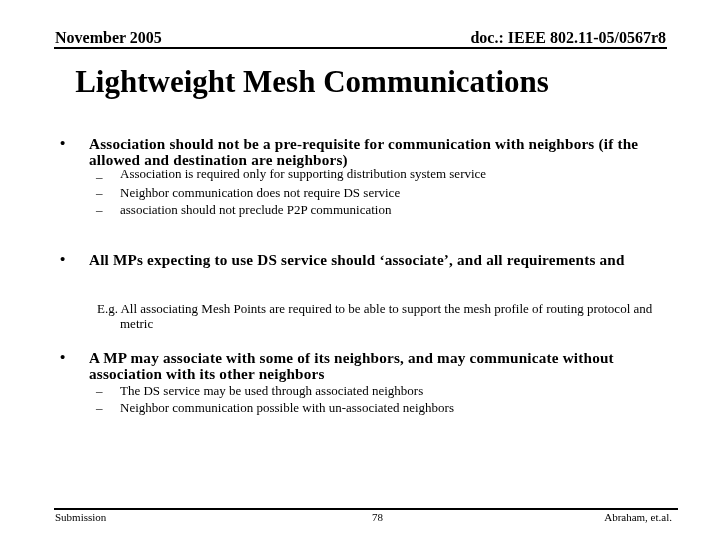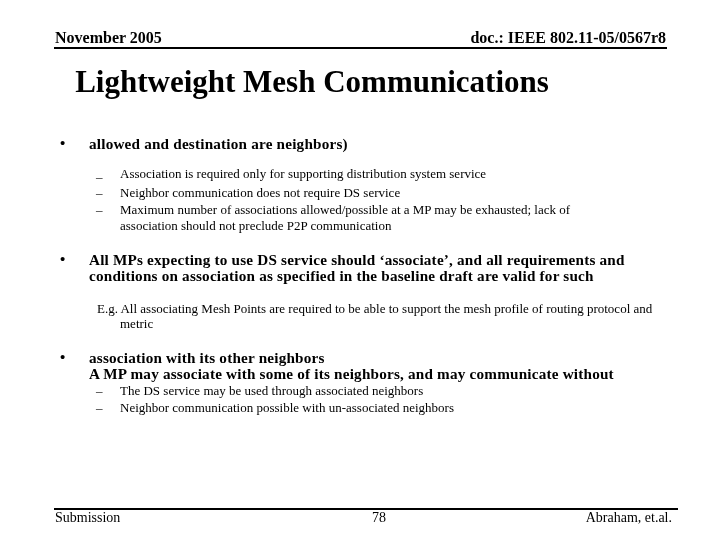--- a/index.html
+++ b/index.html
@@ -24,59 +24,58 @@
     }
     .dash { position: absolute; left: 96px; font-size: 13px; line-height: 16px; }
     .sub {
       position: absolute; left: 120px; width: 530px; font-size: 13px; line-height: 16px;
     }
     .eg {
       position: absolute; left: 97px; width: 560px; font-size: 13px; line-height: 15px;
       padding-left: 23px; text-indent: -23px;
     }
     .ftr-rule { position: absolute; left: 54px; width: 624px; top: 508px; height: 2px; background: #000; }
-    .ftr { position: absolute; top: 510px; font-size: 14px; line-height: 15px; }
+    .ftr { position: absolute; top: 510px; font-size: 11px; line-height: 15px; }
     .ftr-left { left: 55px; }
     .ftr-center { left: 372px; }
     .ftr-right { right: 48px; text-align: center; }
   </style>
 </head>
 <body>
 
 <div class="hdr-left">November 2005</div>
 <div class="hdr-right">doc.: IEEE 802.11-05/0567r8</div>
 <div class="hdr-rule"></div>
 
 <div class="title">Lightweight Mesh Communications</div>
 
 <div class="bul" style="top:135px;">•</div>
 <div class="main" style="top:136px;">
+  <div>Association should not be a pre-requisite for communication with neighbors (if the</div>
   <div>allowed and destination are neighbors)</div>
 </div>
 <div class="dash" style="top:169px;">–</div>
 <div class="sub" style="top:166px;">Association is required only for supporting distribution system service</div>
 <div class="dash" style="top:185px;">–</div>
 <div class="sub" style="top:185px;">Neighbor communication does not require DS service</div>
 <div class="dash" style="top:202px;">–</div>
 <div class="sub" style="top:202px;">
-  <div>Maximum number of associations allowed/possible at a MP may be exhausted; lack of</div>
   <div>association should not preclude P2P communication</div>
 </div>
 
 <div class="bul" style="top:251px;">•</div>
 <div class="main" style="top:252px;">
   <div>All MPs expecting to use DS service should ‘associate’, and all requirements and</div>
-  <div>conditions on association as specified in the baseline draft are valid for such</div>
 </div>
 <div class="eg" style="top:301px;">E.g. All associating Mesh Points are required to be able to support the mesh profile of routing protocol and metric</div>
 
 <div class="bul" style="top:349px;">•</div>
 <div class="main" style="top:350px;">
+  <div>A MP may associate with some of its neighbors, and may communicate without</div>
   <div>association with its other neighbors</div>
-  <div>A MP may associate with some of its neighbors, and may communicate without</div>
 </div>
 <div class="dash" style="top:383px;">–</div>
 <div class="sub" style="top:383px;">The DS service may be used through associated neighbors</div>
 <div class="dash" style="top:400px;">–</div>
 <div class="sub" style="top:400px;">Neighbor communication possible with un-associated neighbors</div>
 
 <div class="ftr-rule"></div>
 <div class="ftr ftr-left">Submission</div>
 <div class="ftr ftr-center">78</div>
 <div class="ftr ftr-right">Abraham, et.al.</div>

